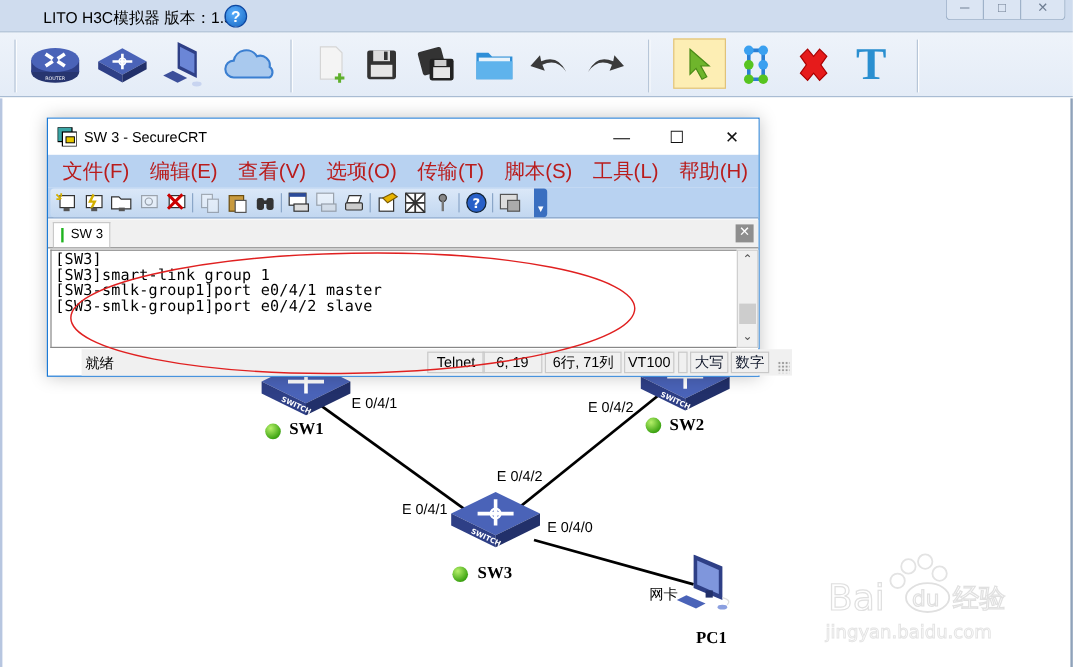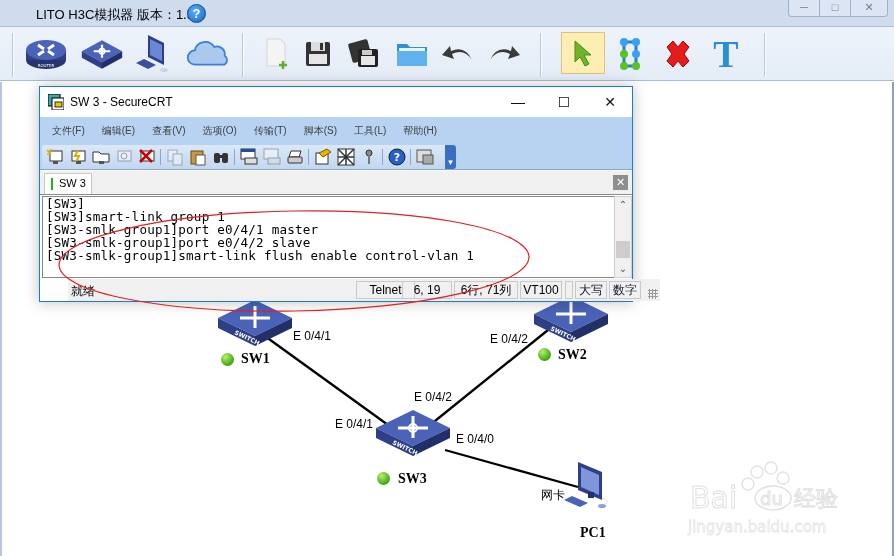--- a/index.html
+++ b/index.html
@@ -16,27 +16,27 @@
   .app-toolbar { position: absolute; left: 0; top: 26px; width: 894px; height: 55px; background: linear-gradient(#eef3fa, #e4ecf7); border-top: 1px solid #a9bcd3; border-bottom: 1px solid #a9bcd3; }
   .tb-sep { position: absolute; top: 6px; width: 2px; height: 44px; border-left: 1px solid #b7c6d8; border-right: 1px solid #fff; }
   .tb-icon { position: absolute; top: 6px; width: 44px; height: 42px; display: flex; align-items: center; justify-content: center; }
   .tb-icon.active { background: #fdeeb4; border: 1px solid #e0c27a; }
   .canvas { position: absolute; left: 0; top: 82px; width: 894px; height: 474px; background: #fff; border-left: 2px solid #b7c6e0; border-right: 2px solid #8fa2ba; }
   
   .node-label { position: absolute; font-family: "Liberation Serif", "DejaVu Serif", serif; font-weight: bold; font-size: 14px; color: #000; }
   .port-label { position: absolute; font-size: 12px; color: #000; white-space: nowrap; }
   .status-dot { position: absolute; width: 13px; height: 13px; border-radius: 50%; background: radial-gradient(circle at 35% 30%, #b6f06a, #3fa514 70%, #2c7d0c); }
   
-  .crt { position: absolute; left: 39px; top: 86px; width: 594px; height: 216px; background: #fff; border: 1px solid #1c7ad6; box-shadow: 0 0 14px rgba(0,0,0,0.25); }
+  .crt { position: absolute; left: 39px; top: 98px; width: 594px; height: 216px; background: #fff; border: 1px solid #1c7ad6; box-shadow: 0 0 14px rgba(0,0,0,0.25); }
   .crt-title { position: absolute; left: 0; top: 0; width: 592px; height: 30px; background: #fff; }
   .crt-title-icon { position: absolute; left: 8px; top: 7px; width: 16px; height: 16px; }
   .crt-title-text { position: absolute; left: 30px; top: 8px; font-size: 12px; color: #000; }
   .crt-ctrl { position: absolute; top: 4px; width: 30px; height: 22px; text-align: center; font-size: 14px; line-height: 22px; color: #111; }
   .crt-menu { position: absolute; left: 0; top: 30px; width: 592px; height: 27px; background: #b8d2f1; display: flex; padding-left: 12px; align-items: center; }
-  .crt-menu span { font-size: 10px; margin-right: 17px; color: #404040; white-space: nowrap; }
+  .crt-menu span { font-size: 17px; margin-right: 17px; color: #b91c1c; white-space: nowrap; }
   .crt-toolbar { position: absolute; left: 0; top: 57px; width: 592px; height: 26px; background: #b8d2f1; border-bottom: 1px solid #8aa6c8; }
   .crt-tb-inner { position: absolute; left: 2px; top: 1px; width: 413px; height: 24px; background: linear-gradient(#dbe8f8, #c2d7f0); border-radius: 3px; }
   .crt-tb-btn { position: absolute; top: 3px; width: 18px; height: 18px; }
   .crt-tb-sep { position: absolute; top: 4px; width: 1px; height: 16px; background: #8aa6c8; }
   .crt-tb-more { position: absolute; left: 405px; top: 1px; width: 11px; height: 24px; background: #3a6fc0; border-radius: 0 3px 3px 0; color: #fff; font-size: 9px; text-align: center; line-height: 34px; }
   .crt-tabbar { position: absolute; left: 0; top: 84px; width: 592px; height: 24px; background: #f0f0f0; border-bottom: 1px solid #8c8c8c; }
   .crt-tab { position: absolute; left: 4px; top: 2px; width: 48px; height: 21px; background: #fff; border: 1px solid #c9c9c9; border-bottom: none; font-size: 11px; padding-left: 14px; line-height: 19px; }
   .crt-tab::before { content: ""; position: absolute; left: 6px; top: 4px; width: 2px; height: 12px; background: #1fb31f; }
   .crt-tab-close { position: absolute; left: 573px; top: 4px; width: 15px; height: 15px; background: #8e8e8e; color: #fff; font-size: 11px; line-height: 15px; text-align: center; font-weight: bold; }
   .crt-term { position: absolute; left: 2px; top: 109px; width: 572px; height: 82px; background: #fff; border: 1px solid #888; border-right: none; overflow: hidden; }
@@ -348,32 +348,31 @@
     <div class="crt-tabbar">
       <div class="crt-tab">SW 3</div>
       <div class="crt-tab-close">✕</div>
     </div>
 
     <div class="crt-term">
       <div class="term-line">[SW3]</div>
       <div class="term-line">[SW3]smart-link group 1</div>
       <div class="term-line">[SW3-smlk-group1]port e0/4/1 master</div>
       <div class="term-line">[SW3-smlk-group1]port e0/4/2 slave</div>
-      <div class="term-line">[SW3-smlk-group1]smart-link flush enable control-vlan 1</div>
     </div>
 
     <div class="crt-scroll">
       <div class="up">⌃</div>
       <div class="thumb"></div>
       <div class="down">⌄</div>
     </div>
 
     <div class="crt-status">
       <span class="ready">就绪</span>
-      <span class="st-cell" style="left:288px; width:59px">Telnet</span>
+      <span class="st-cell" style="left:288px; width:48px">Telnet</span>
       <span class="st-cell" style="left:334px; width:50px">6,  19</span>
       <span class="st-cell" style="left:386px; width:64px">6行, 71列</span>
       <span class="st-cell" style="left:452px; width:42px">VT100</span>
       <span class="st-cell" style="left:497px; width:8px"></span>
       <span class="st-cell dim" style="left:507px; width:32px">大写</span>
       <span class="st-cell dim" style="left:541px; width:32px">数字</span>
       <span class="grip"></span>
     </div>
   </div>
 

